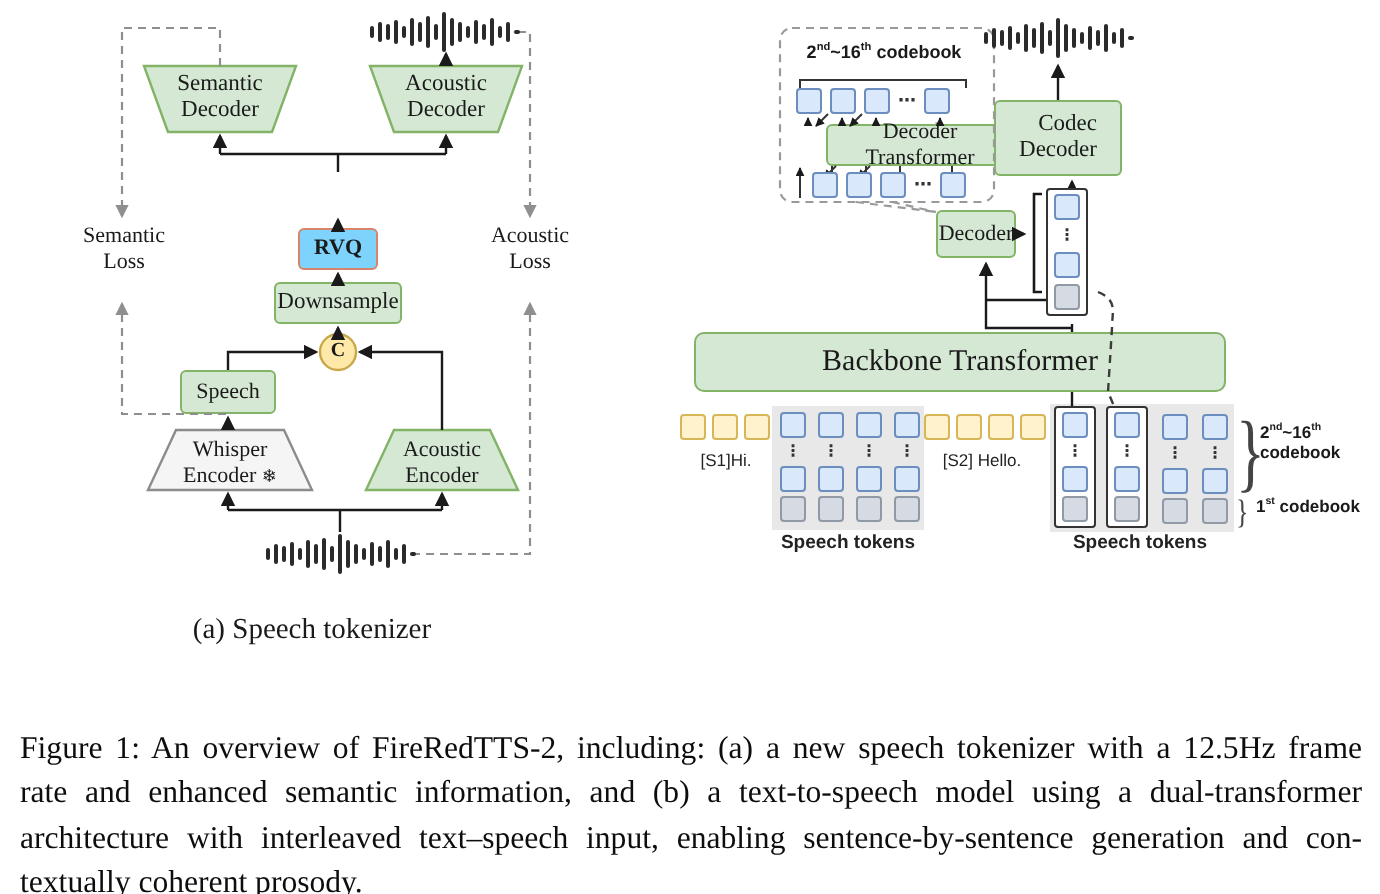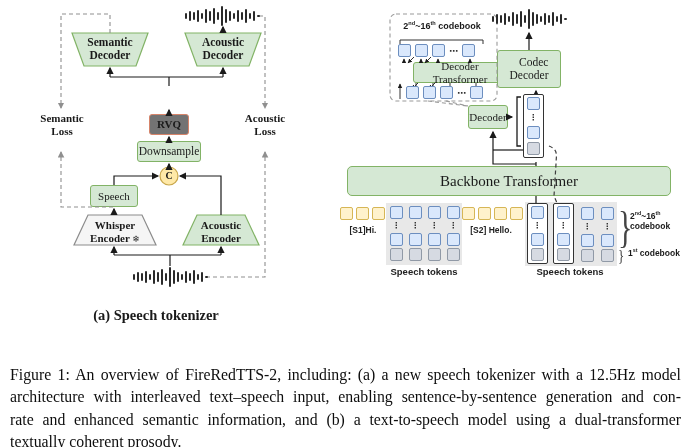--- a/index.html
+++ b/index.html
@@ -1,22 +1,22 @@
 <!DOCTYPE html>
 <html><head>
 <meta charset="utf-8">
 <style>
   html,body{margin:0;padding:0;background:#ffffff;}
   #fig{position:relative;width:690px;height:447px;background:#fff;overflow:hidden;
        font-family:"Liberation Serif",serif;color:#1a1a1a;}
   .box{position:absolute;background:#d5e8d4;border:1px solid #82b366;border-radius:3px;
        display:flex;align-items:center;justify-content:center;text-align:center;
        box-sizing:border-box;z-index:1;line-height:1.12;}
-  .box.orange{background:#737373;border-color:#d6846a;}
-  .lbl{position:absolute;text-align:center;z-index:4;line-height:1.15;font-weight:bold;}
+  .box.orange{background:#7dd3fc;border-color:#d6846a;}
+  .lbl{position:absolute;text-align:center;z-index:4;line-height:1.15;}
   .sans{font-family:"Liberation Sans",sans-serif;}
   sup{font-size:0.62em;line-height:0;}
   .panel{position:absolute;background:#e8e8e8;z-index:0;}
   .tok{width:13px;height:13px;border-radius:2px;box-sizing:border-box;flex:0 0 auto;}
   .tok.y{background:#fff2cc;border:1px solid #d6b656;}
   .tok.b{background:#dae8fc;border:1px solid #6c8ebf;}
   .tok.g{background:#d6dae2;border:1px solid #9099a6;}
   .trow{position:absolute;display:flex;gap:3px;z-index:3;}
   .crow{position:absolute;display:flex;align-items:center;gap:4px;z-index:3;}
   .col{position:absolute;display:flex;flex-direction:column;align-items:center;gap:2px;z-index:3;}
@@ -269,21 +269,21 @@
     <span>Decoder</span>
   </div>
 
   <div class="colbox" style="left:523px;top:94px;gap:3px;">
     <div class="tok b"></div>
     <div class="vd">⋮</div>
     <div class="tok b"></div>
     <div class="tok g"></div>
   </div>
 
-  <div class="box" style="left:347px;top:166px;width:324px;height:30px;font-size:15px;border-radius:5px;">
+  <div class="box" style="left:347px;top:166px;width:266px;height:30px;font-size:15px;border-radius:5px;">
     <span>Backbone Transformer</span>
   </div>
 
   <div class="trow" style="left:340px;top:207px;">
     <div class="tok y"></div>
     <div class="tok y"></div>
     <div class="tok y"></div>
   </div>
   <div class="lbl sans" style="left:334px;top:226px;width:58px;font-size:8.5px;color:#222;">
     <span>[S1]Hi.</span>
@@ -365,19 +365,19 @@
   </div>
   <div class="lbl sans" style="left:630px;top:222px;width:56px;font-size:8.5px;font-weight:bold;text-align:left;">
     <span>codebook</span>
   </div>
   <div class="lbl sans" style="left:628px;top:249px;width:62px;font-size:8.5px;font-weight:bold;text-align:left;">
     <span>1</span><sup>st</sup><span> codebook</span>
   </div>
 
 
   <div class="caption">
-    <div class="capline">Figure 1: An overview of FireRedTTS-2, including: (a) a new speech tokenizer with a 12.5Hz model</div>
+    <div class="capline">Figure 1: An overview of FireRedTTS-2, including: (a) a new speech tokenizer with a 12.5Hz frame</div>
+    <div class="capline">rate and enhanced semantic information, and (b) a text-to-speech model using a dual-transformer</div>
     <div class="capline">architecture with interleaved text–speech input, enabling sentence-by-sentence generation and con-</div>
-    <div class="capline">rate and enhanced semantic information, and (b) a text-to-speech model using a dual-transformer</div>
     <div class="capline last">textually coherent prosody.</div>
   </div>
 
 </div>
 
 </body></html>

